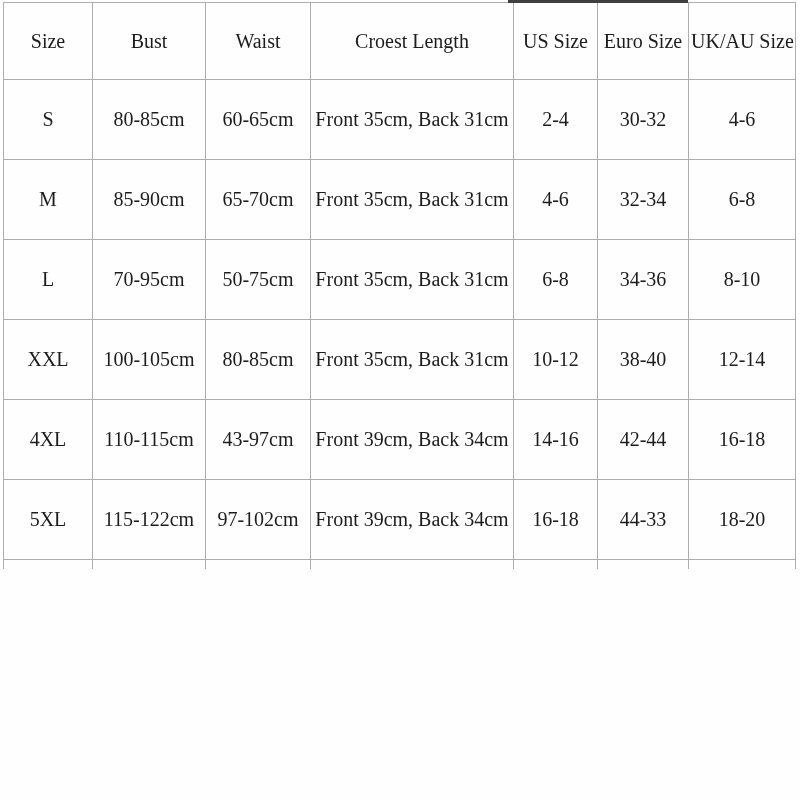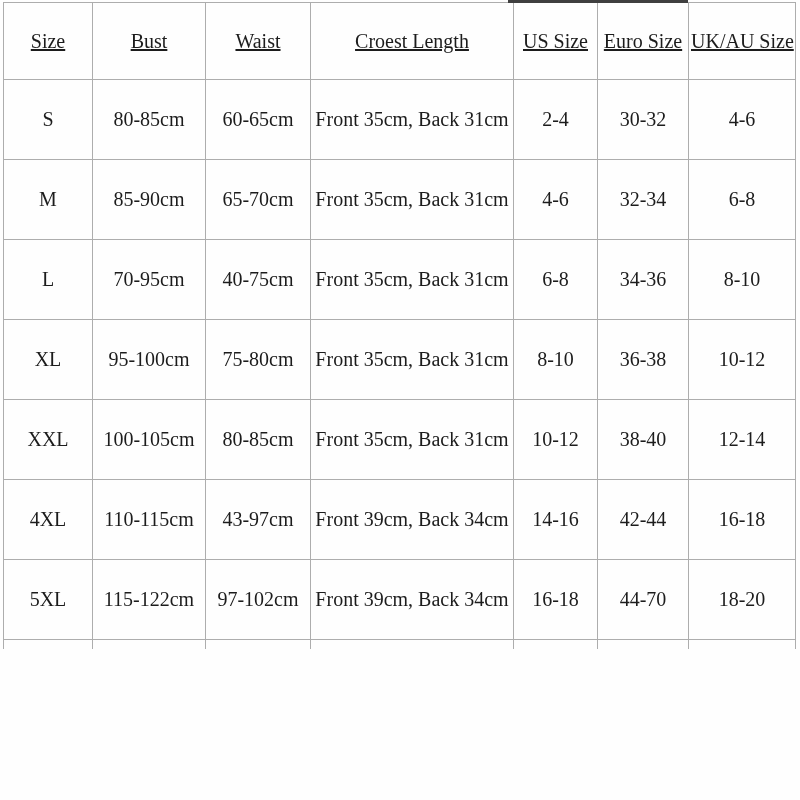--- a/index.html
+++ b/index.html
@@ -46,21 +46,21 @@
   .size-chart td {
     border: 1px solid var(--border-color);
     text-align: center;
     vertical-align: middle;
     font-size: 20px;
     font-weight: normal;
     padding: 0 2px;
     white-space: nowrap;
     overflow: hidden;
   }
-  .size-chart thead tr { height: 77px; text-decoration: underline; }
+  .size-chart thead tr { height: 77px; }
   .size-chart tbody tr.data-row { height: 80px; }
   .size-chart tbody tr.data-row.last { height: 73px; }
   .size-chart tbody tr.stub-row { height: 9px; }
   .size-chart tbody tr.stub-row td { border-bottom: none; }
   col.c0 { width: 89px; }
   col.c1 { width: 113px; }
   col.c2 { width: 105px; }
   col.c3 { width: 203px; }
   col.c4 { width: 84px; }
   col.c5 { width: 91px; }
@@ -109,34 +109,25 @@
           <td>85-90cm</td>
           <td>65-70cm</td>
           <td>Front 35cm, Back 31cm</td>
           <td>4-6</td>
           <td>32-34</td>
           <td>6-8</td>
         </tr>
         <tr class="data-row">
           <td>L</td>
           <td>70-95cm</td>
-          <td>40-75cm</td>
+          <td>50-75cm</td>
           <td>Front 35cm, Back 31cm</td>
           <td>6-8</td>
           <td>34-36</td>
           <td>8-10</td>
-        </tr>
-        <tr class="data-row">
-          <td>XL</td>
-          <td>95-100cm</td>
-          <td>75-80cm</td>
-          <td>Front 35cm, Back 31cm</td>
-          <td>8-10</td>
-          <td>36-38</td>
-          <td>10-12</td>
         </tr>
         <tr class="data-row">
           <td>XXL</td>
           <td>100-105cm</td>
           <td>80-85cm</td>
           <td>Front 35cm, Back 31cm</td>
           <td>10-12</td>
           <td>38-40</td>
           <td>12-14</td>
         </tr>
@@ -148,21 +139,21 @@
           <td>14-16</td>
           <td>42-44</td>
           <td>16-18</td>
         </tr>
         <tr class="data-row">
           <td>5XL</td>
           <td>115-122cm</td>
           <td>97-102cm</td>
           <td>Front 39cm, Back 34cm</td>
           <td>16-18</td>
-          <td>44-70</td>
+          <td>44-33</td>
           <td>18-20</td>
         </tr>
         <tr class="stub-row">
           <td></td>
           <td></td>
           <td></td>
           <td></td>
           <td></td>
           <td></td>
           <td></td>

